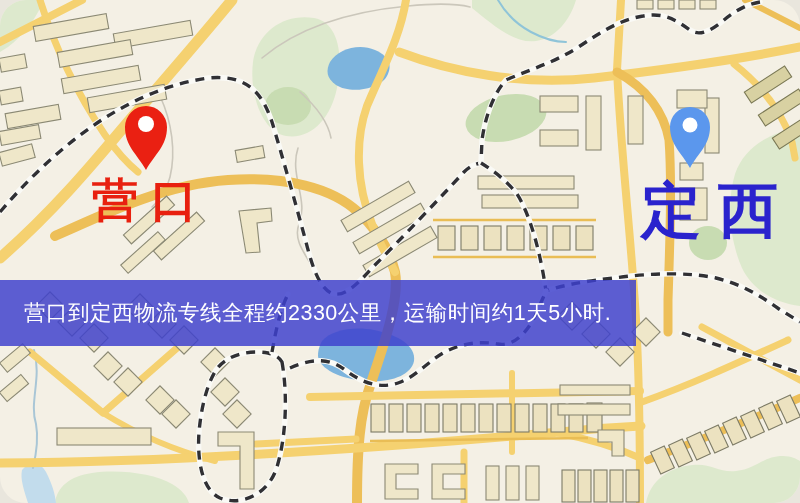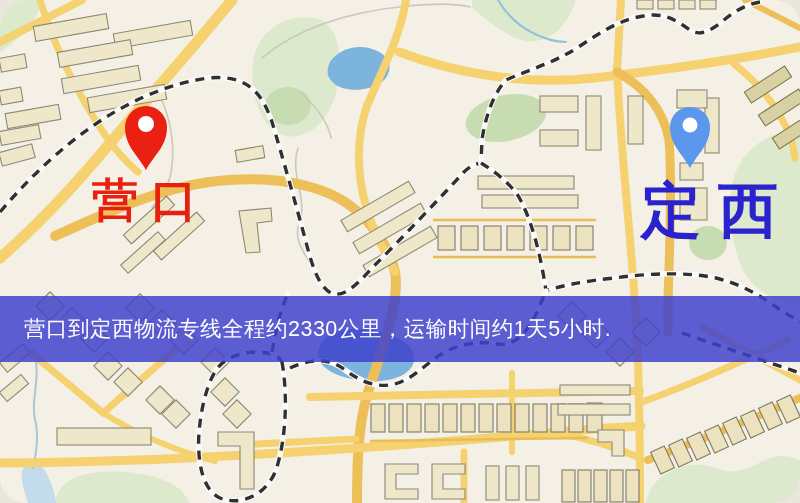--- a/index.html
+++ b/index.html
@@ -26,21 +26,21 @@
   .pin-o{fill:var(--origin-pin,#ea2012);}
   .pin-d{fill:var(--destination-pin,#5b97ed);}
 
   .city-label{position:absolute;font-family:"Liberation Serif", serif;font-weight:bold;
               line-height:1;white-space:nowrap;}
   .city-label.origin{left:92px;top:178px;font-size:46px;letter-spacing:13px;
               color:var(--origin-label,#e8200f);}
   .city-label.dest{left:641px;top:181px;font-size:60px;letter-spacing:17px;
               color:var(--destination-label,#2a23cd);}
 
-  .banner{position:absolute;left:0;top:296px;width:800px;height:66px;
+  .banner{position:absolute;left:0;top:280px;width:636px;height:66px;
           background:var(--banner-bg,rgba(62,64,205,0.84));}
   .banner span{display:block;padding-left:24px;line-height:66px;font-size:21.5px;
           color:var(--banner-text,#ffffff);letter-spacing:0.5px;white-space:nowrap;}
 </style>
 </head>
 <body>
 
 <div class="stage">
   <svg width="800" height="503" viewBox="0 0 800 503">
 

